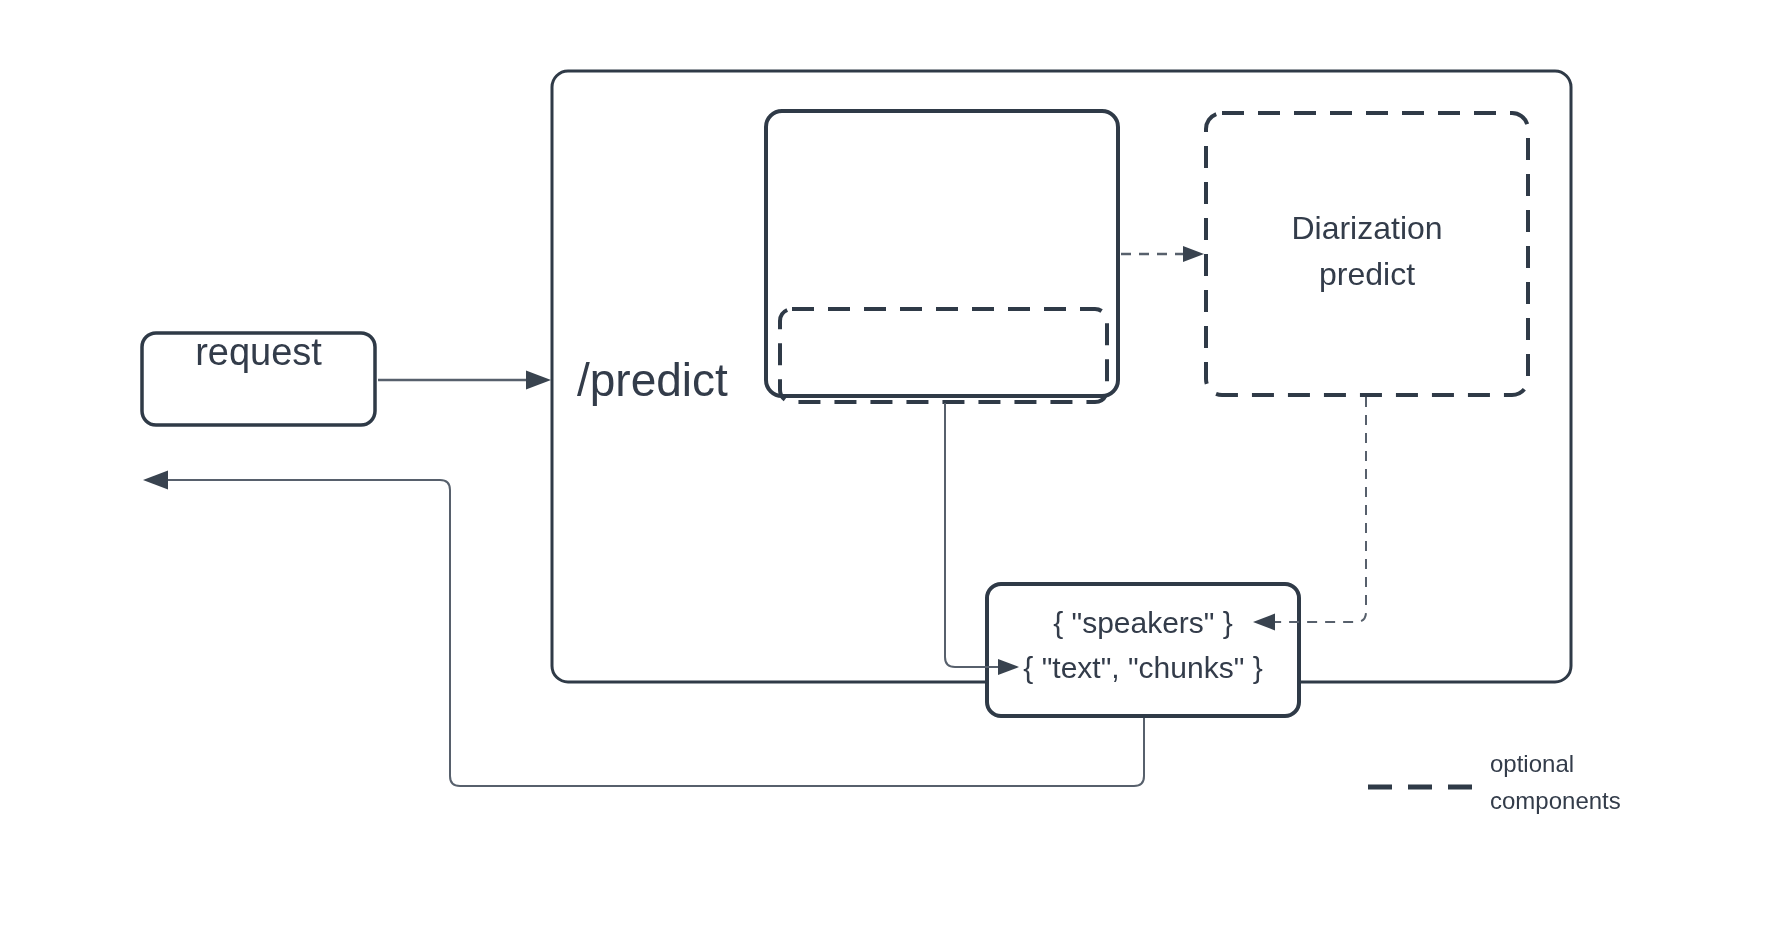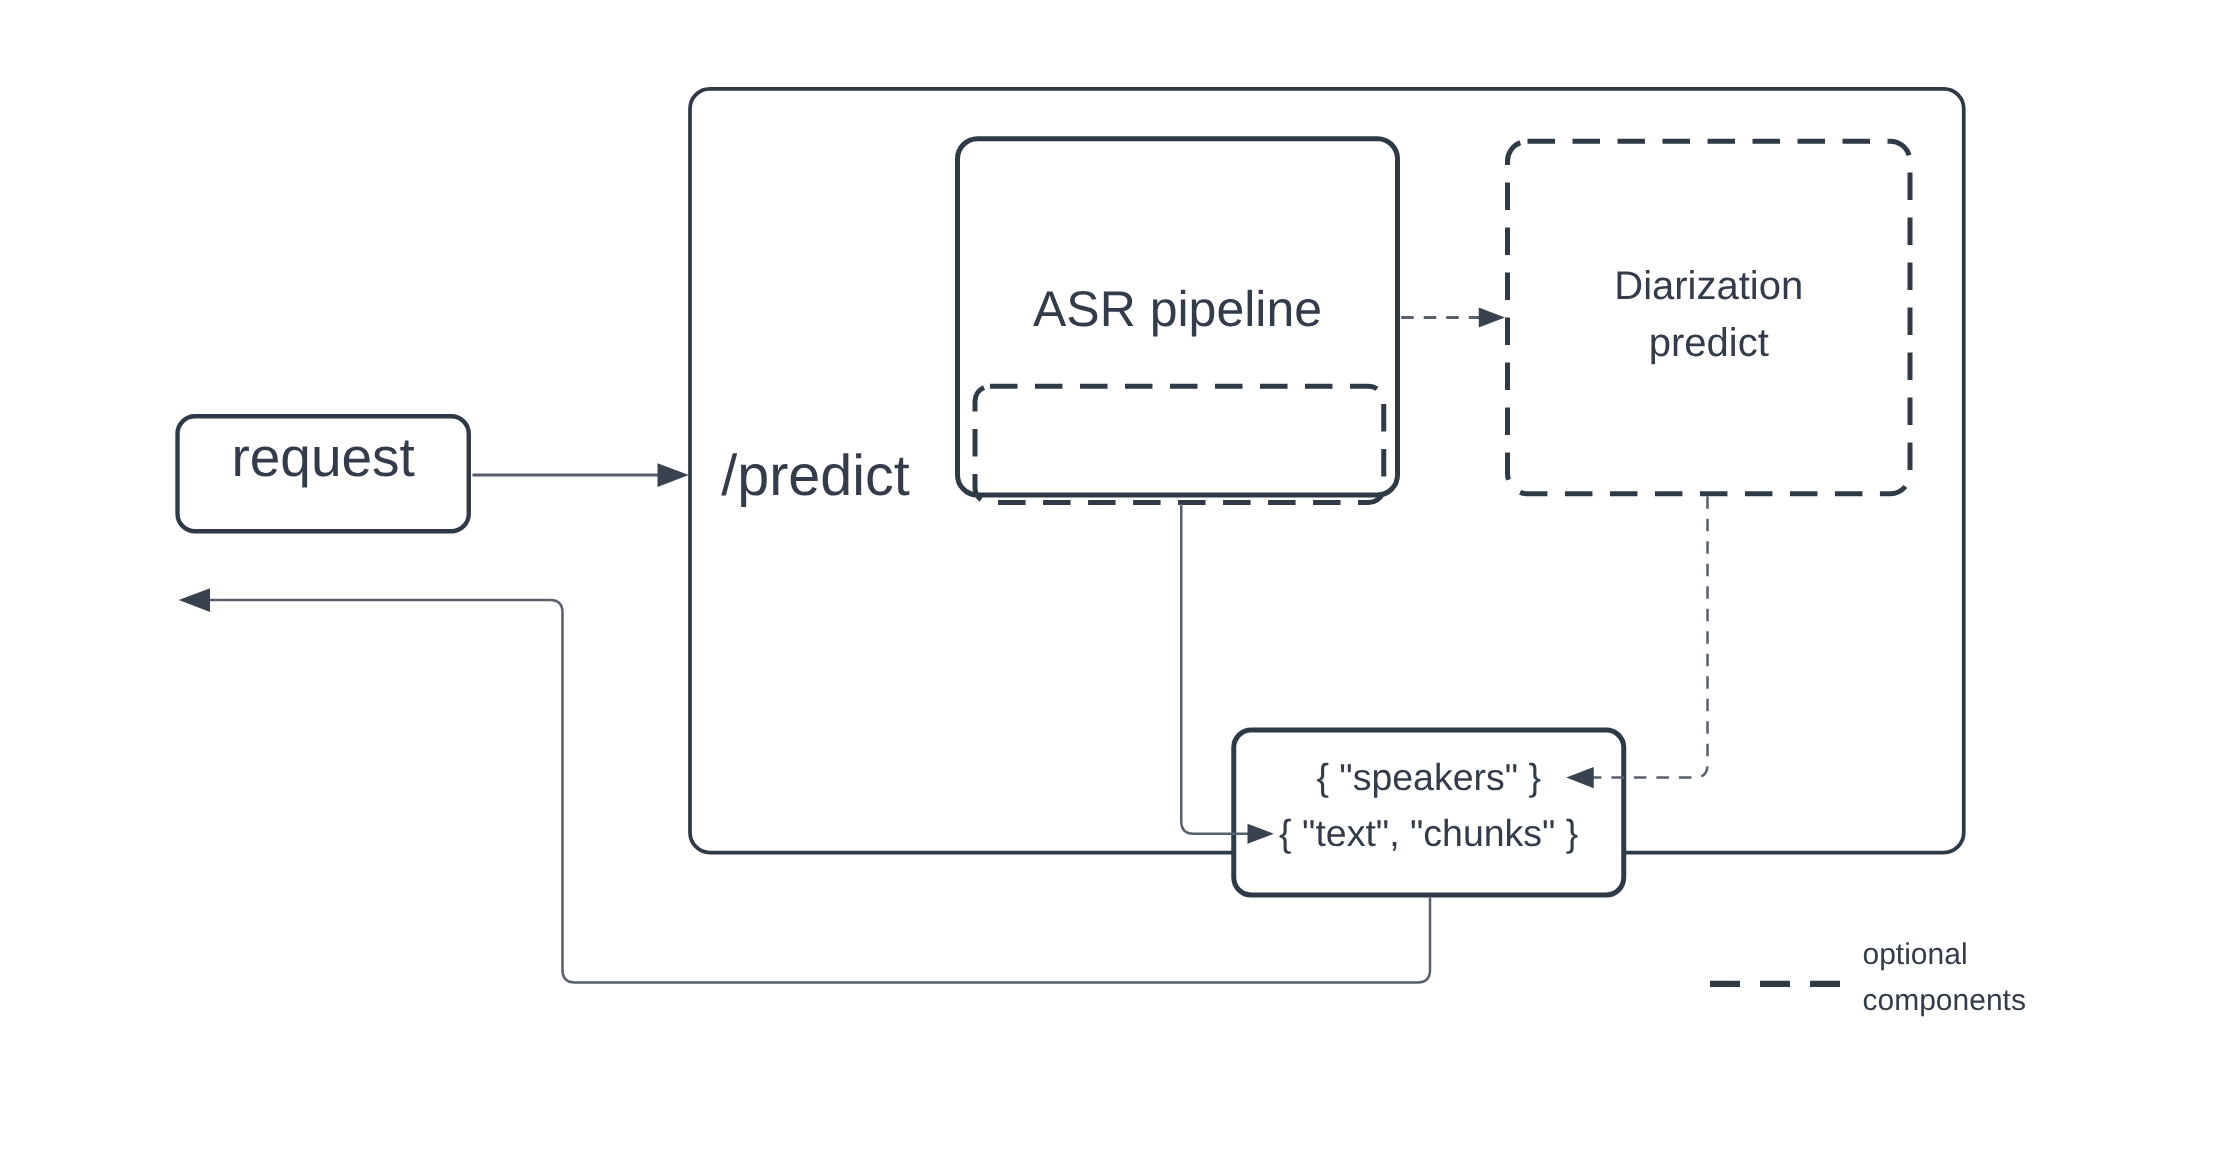--- a/index.html
+++ b/index.html
@@ -28,23 +28,23 @@
   .conn-dash-thin{fill:none;stroke:var(--connector);stroke-width:2;stroke-dasharray:10 8;}
   .head{fill:var(--arrowhead);stroke:none;}
   .legend-dash{fill:none;stroke:var(--stroke);stroke-width:5;stroke-dasharray:24 16;}
   .label{
     position:absolute;
     color:var(--text);
     white-space:nowrap;
   }
   .label.center{text-align:center;}
   .lbl-request{
-    left:142px;top:333px;width:233px;height:68px;
+    left:142px;top:318px;width:233px;height:68px;
     display:flex;align-items:center;justify-content:center;
-    font-size:44px;
+    font-size:38px;
   }
   .lbl-predict{
     left:577px;top:359px;
     font-size:46px;line-height:42px;
   }
   .lbl-asr{
     left:766px;top:226px;width:352px;
     font-size:40px;line-height:44px;
   }
   .lbl-assistant{
@@ -101,21 +101,20 @@
 
     <path d="M1368,787 H1472" class="legend-dash"></path>
   </svg>
 
   <div class="label lbl-request">
     <span>request</span>
   </div>
 
   <div class="label lbl-predict">/predict</div>
 
-  <div class="label lbl-asr center">ASR pipeline</div>
 
 
   <div class="label lbl-diarization center">
     <div>Diarization</div>
     <div>predict</div>
   </div>
 
   <div class="label lbl-output center">
     <div>{ "speakers" }</div>
     <div>{ "text", "chunks" }</div>

